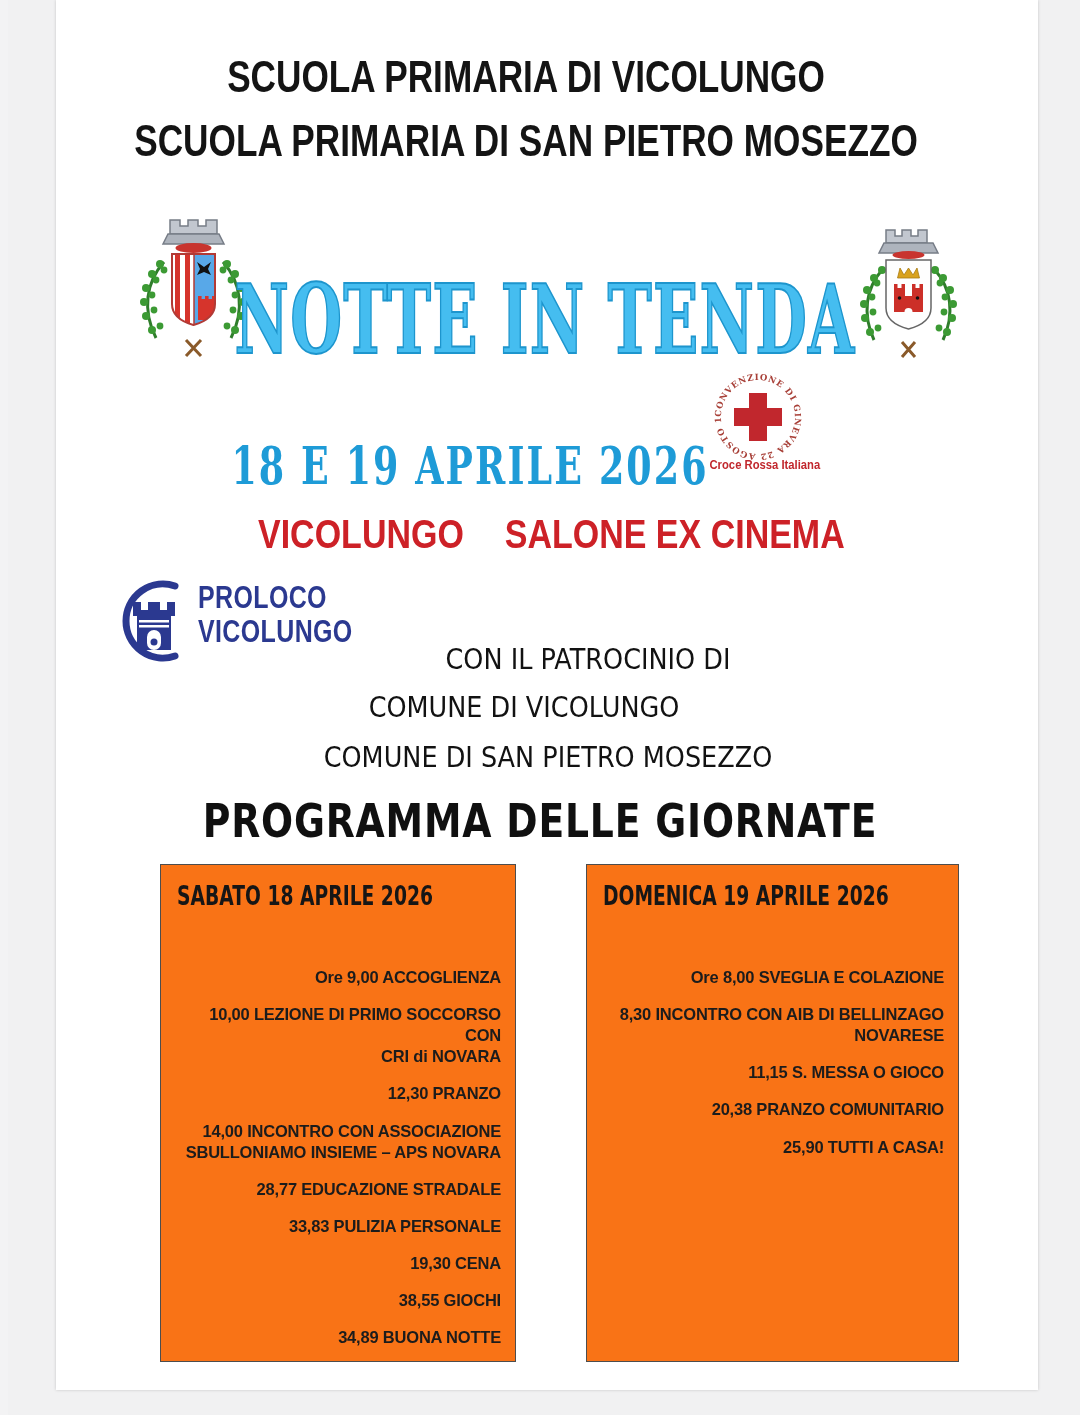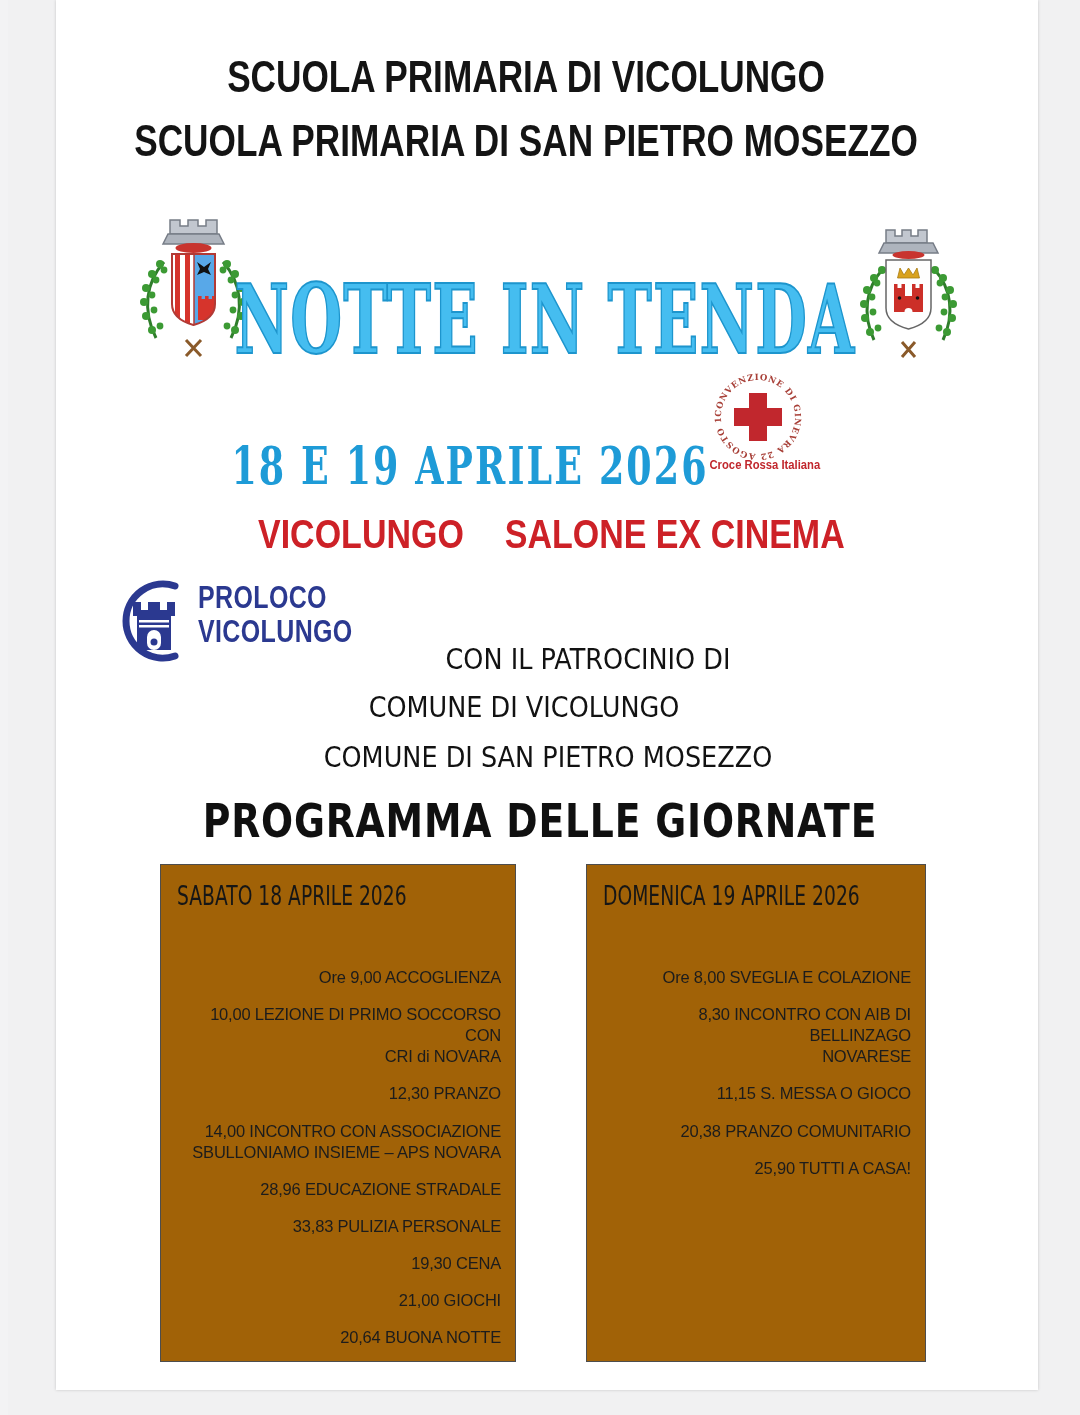--- a/index.html
+++ b/index.html
@@ -44,23 +44,23 @@
   .pat-1 { left:580px; top:642px; }
   .pat-2 { left:516px; top:690px; }
   .pat-3 { left:540px; top:740px; }
 
   
   .program-title { left:532px; top:794px; white-space:nowrap; font-family:"DejaVu Sans", sans-serif;
     font-weight:bold; font-size:46px; letter-spacing:1px; color:#101010;
     transform:translateX(-50%) scaleX(0.82); }
 
   
-  .pbox { position:absolute; top:864px; height:498px; background:#a16207; border:1.5px solid #4d4d4d; padding:16px 14px 0 16px; }
+  .pbox { position:absolute; top:864px; height:498px; background:#f97316; border:1.5px solid #4d4d4d; padding:16px 14px 0 16px;font-weight:bold; }
   .pbox-sat { left:152px; width:356px; }
-  .pbox-sun { left:578px; width:340px; }
+  .pbox-sun { left:578px; width:373px; }
   .pbox-header { font-family:"DejaVu Sans", sans-serif; font-size:26px; color:#161616;
     transform:scaleX(0.72); transform-origin:left top; white-space:nowrap; margin-bottom:56px; }
   .sched-item { font-family:"Liberation Sans", sans-serif; font-size:16.5px; letter-spacing:-0.2px;
     line-height:1.28; color:#1c1c1c; margin-bottom:16px; white-space:pre-line;text-align:right; }
 </style>
 </head>
 <body>
 
 <div class="canvas">
   <div class="page"></div>
@@ -205,25 +205,25 @@
 
   <div class="pbox pbox-sat">
     <div class="pbox-header">SABATO 18 APRILE 2026</div>
     <div>
         <div class="sched-item">Ore 9,00 ACCOGLIENZA</div>
         <div class="sched-item">10,00 LEZIONE DI PRIMO SOCCORSO CON
 CRI di NOVARA</div>
         <div class="sched-item">12,30 PRANZO</div>
         <div class="sched-item">14,00 INCONTRO CON ASSOCIAZIONE
 SBULLONIAMO INSIEME – APS NOVARA</div>
-        <div class="sched-item">28,96 EDUCAZIONE STRADALE</div>
+        <div class="sched-item">28,77 EDUCAZIONE STRADALE</div>
         <div class="sched-item">33,83 PULIZIA PERSONALE</div>
         <div class="sched-item">19,30 CENA</div>
-        <div class="sched-item">21,00 GIOCHI</div>
-        <div class="sched-item">20,64 BUONA NOTTE</div>
+        <div class="sched-item">38,55 GIOCHI</div>
+        <div class="sched-item">34,89 BUONA NOTTE</div>
       </div>
   </div>
 
   <div class="pbox pbox-sun">
     <div class="pbox-header">DOMENICA 19 APRILE 2026</div>
     <div>
         <div class="sched-item">Ore 8,00 SVEGLIA E COLAZIONE</div>
         <div class="sched-item">8,30 INCONTRO CON AIB DI BELLINZAGO
 NOVARESE</div>
         <div class="sched-item">11,15 S. MESSA O GIOCO</div>

